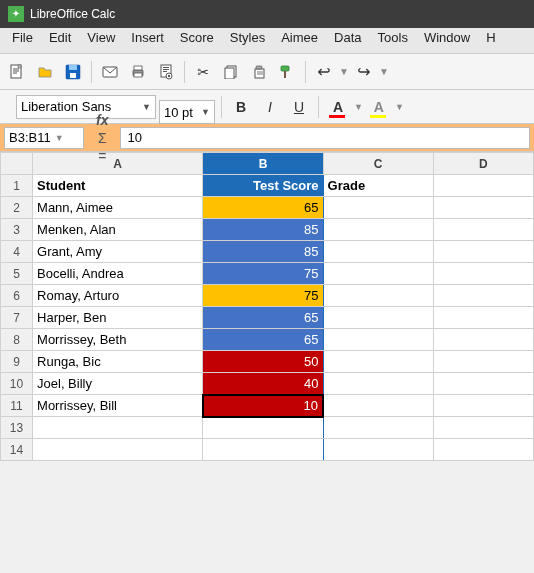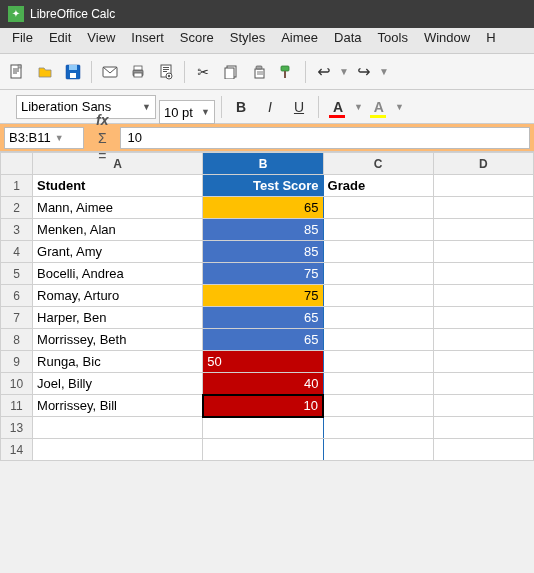--- a/index.html
+++ b/index.html
@@ -396,21 +396,21 @@
         <tr>
           <td class="row-num">8</td>
           <td>Morrissey, Beth</td>
           <td style="background-color: rgb(68, 114, 196); color: white; text-align: right; border-left: 1px solid rgb(30, 107, 184); border-right: 1px solid rgb(30, 107, 184);">65</td>
           <td></td>
           <td></td>
         </tr>
         <tr>
           <td class="row-num">9</td>
           <td>Runga, Bic</td>
-          <td style="background-color: rgb(192, 0, 0); color: white; text-align: left; border-left: 1px solid rgb(30, 107, 184); border-right: 1px solid rgb(30, 107, 184);">50</td>
+          <td style="background-color: rgb(192, 0, 0); color: white; text-align: right; border-left: 1px solid rgb(30, 107, 184); border-right: 1px solid rgb(30, 107, 184);">50</td>
           <td></td>
           <td></td>
         </tr>
         <tr>
           <td class="row-num">10</td>
           <td>Joel, Billy</td>
           <td style="background-color: rgb(192, 0, 0); color: white; text-align: right; border-left: 1px solid rgb(30, 107, 184); border-right: 1px solid rgb(30, 107, 184);">40</td>
           <td></td>
           <td></td>
         </tr>

